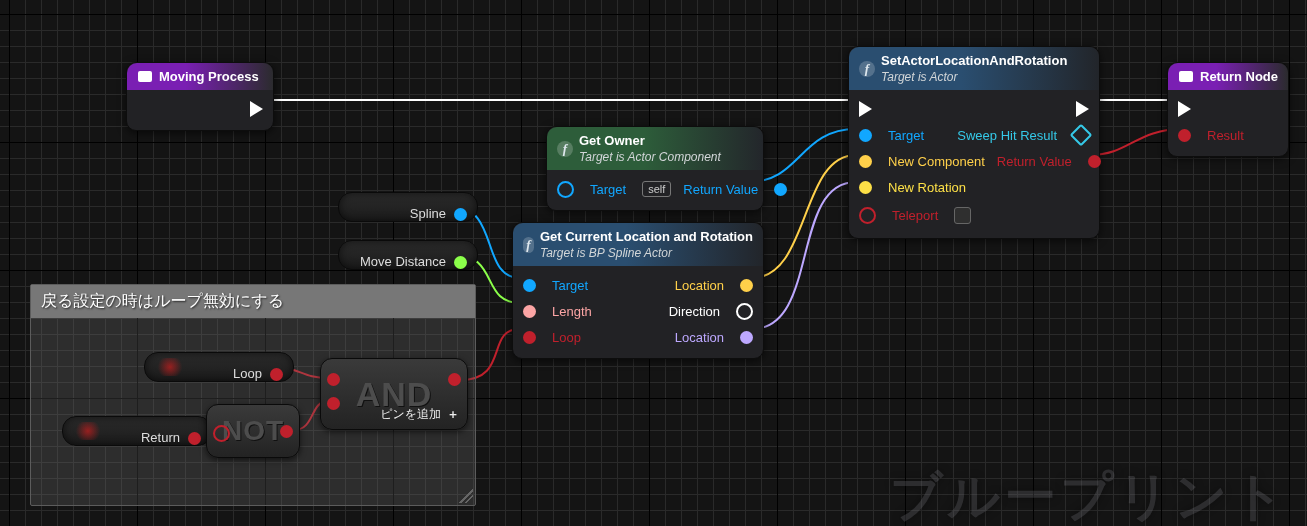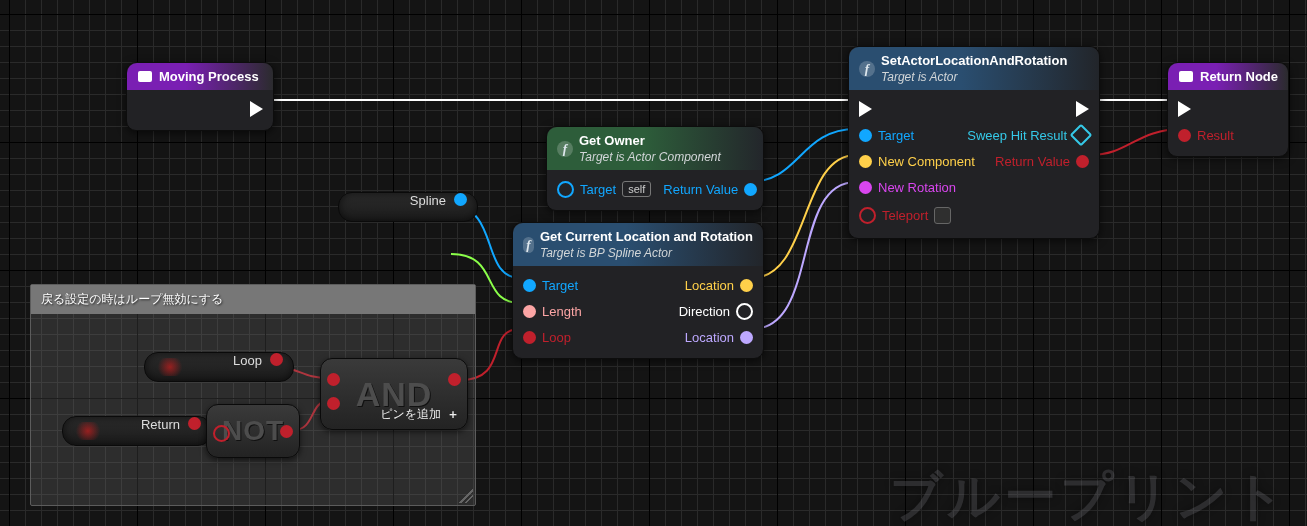--- a/index.html
+++ b/index.html
@@ -17,21 +17,21 @@
   svg.wires{position:absolute;inset:0;pointer-events:none}
 
   .node{position:absolute;border-radius:10px;background:#222225;box-shadow:0 2px 8px rgba(0,0,0,.6);border:1px solid #0d0d0d}
   .node .hdr{display:flex;align-items:center;gap:6px;padding:6px 10px;border-radius:10px 10px 0 0;font-weight:700;color:#fff}
   .subt{display:block;font-weight:400;font-style:italic;color:#d2d6d8;font-size:12px;line-height:14px;margin-top:2px}
   .body{padding:6px 10px 8px}
   .row{display:flex;justify-content:space-between;align-items:center;height:26px;gap:12px}
   .left,.right{display:flex;align-items:center;gap:6px}
   .right{justify-content:space-between}
 
-  .pin{display:inline-flex;align-items:center;gap:6px}
+  .pin{display:inline-flex;align-items:center;gap:16px}
   .pin .dot{width:13px;height:13px;border-radius:50%}
   .hollow{background:transparent!important;border:2px solid currentColor}
   .solid{background:currentColor}
 
   
   .tri{width:0;height:0;border-top:8px solid transparent;border-bottom:8px solid transparent;border-left:13px solid #fff;display:inline-block}
 
   .lbl{white-space:nowrap}
   .box{display:inline-block;border:1px solid #777;border-radius:3px;padding:1px 5px;color:#ccc;font-size:11px}
   .chk{display:inline-block;width:15px;height:15px;border:1px solid #666;border-radius:3px;background:#2f2f2f}
@@ -40,32 +40,32 @@
   .ic{display:inline-flex;align-items:center;justify-content:center;width:16px;height:14px}
   .ic-doc{background:#fff;width:14px;height:11px;border-radius:2px}
   .ic-f{width:16px;height:16px;border-radius:8px;background:rgba(255,255,255,.2);font-style:italic;font-family:Georgia,serif;font-weight:700;color:#dfe8ee;text-align:center;line-height:16px;font-size:13px}
 
   
   .hdr.purple{background:linear-gradient(90deg,#7a1fb3 0%,#7a1fb3 40%,#2b2b2e 100%)}
   .hdr.blue{background:linear-gradient(90deg,#2a4e70 0%,#2a4e70 45%,#22252a 100%)}
   .hdr.green{background:linear-gradient(90deg,#2d5d3a 0%,#2d5d3a 45%,#23262b 100%)}
 
   
-  .pill{position:absolute;height:28px;border-radius:14px;background:linear-gradient(#2b2b2b,#1b1b1b);border:1px solid #0a0a0a;display:flex;align-items:flex-start;justify-content:flex-end;padding:0 10px;gap:8px;color:#ddd;box-shadow:inset 0 0 8px rgba(0,0,0,.6)}
+  .pill{position:absolute;height:28px;border-radius:14px;background:linear-gradient(#2b2b2b,#1b1b1b);border:1px solid #0a0a0a;display:flex;align-items:flex-end;justify-content:flex-end;padding:0 10px;gap:8px;color:#ddd;box-shadow:inset 0 0 8px rgba(0,0,0,.6)}
   .pill .dot{width:13px;height:13px;border-radius:50%}
   .pill.red::before{content:"";position:absolute;left:10px;top:5px;width:30px;height:18px;border-radius:9px;background:radial-gradient(circle at 50% 50%,rgba(200,30,30,.7),transparent 70%)}
 
   
   .opnode{position:absolute;border-radius:12px;background:linear-gradient(#3a3a3a,#232323);border:1px solid #0a0a0a;box-shadow:0 2px 6px rgba(0,0,0,.6)}
   .opnode .optxt{position:absolute;inset:0;display:flex;align-items:center;justify-content:center;font-weight:900;letter-spacing:1px;color:#4d4d4d;text-shadow:1px 1px 0 #111;pointer-events:none}
   .opport{position:absolute;width:13px;height:13px;border-radius:50%}
 
   
   .comment{position:absolute;border:1px solid #5c5c5c;background:rgba(120,120,120,.25);border-radius:2px}
-  .comment .chead{background:#777;color:#fff;font-size:12px;padding:6px 10px;text-shadow:1px 1px 2px #222}
+  .comment .chead{background:#777;color:#fff;font-size:16px;padding:6px 10px;text-shadow:1px 1px 2px #222}
   .comment .resizer{position:absolute;right:2px;bottom:2px;width:14px;height:14px;background:linear-gradient(135deg,transparent 48%,#666 48%,#666 58%,transparent 58%,transparent 68%,#666 68%,#666 78%,transparent 78%)}
 
   
   .diamond{width:12px;height:12px;transform:rotate(45deg);border:2px solid currentColor;border-radius:2px;background:transparent}
 
   .watermark{position:absolute;right:18px;bottom:-6px;font-size:52px;font-weight:800;letter-spacing:4px;color:rgba(180,180,190,.18);white-space:nowrap;text-shadow:0 0 10px rgba(0,0,0,.4)}
 </style>
 </head>
 <body>
 <div class="grid"></div>
@@ -240,40 +240,44 @@
       <span class="pin" style="color:#ffd04a">
             <span class="dot solid"></span>
             <span class="lbl">New Component</span>
           </span>
       <span class="pin right" style="color:#c0202c">
             <span class="lbl">Return Value</span>
             <span class="dot solid"></span>
           </span>
     </div>
     <div class="row">
-      <span class="pin" style="color:#d946ef">
+      <span class="pin" style="color:#fde047">
             <span class="dot solid"></span>
             <span class="lbl">New Rotation</span>
           </span>
       <span></span>
     </div>
     <div class="row" style="height:30px">
       <span class="pin" style="color:#c0202c">
             <span class="dot hollow"></span>
             <span class="lbl">Teleport</span>
             <span class="chk"></span>
           </span>
       <span></span>
     </div>
   </div>
 </div>
 
 <div class="pill" style="left:338px;top:192px;width:118px">
   <span class="lbl">Spline</span>
   <span class="dot" style="background:#11a7ff"></span>
+</div>
+<div class="pill" style="left:338px;top:240px;width:118px">
+  <span class="lbl">Move Distance</span>
+  <span class="dot" style="background:#8bff4a"></span>
 </div>
 <div class="pill red" style="left:144px;top:352px;width:128px">
   <span class="lbl">Loop</span>
   <span class="dot" style="background:#c0202c"></span>
 </div>
 <div class="pill red" style="left:62px;top:416px;width:128px">
   <span class="lbl">Return</span>
   <span class="dot" style="background:#c0202c"></span>
 </div>
 

